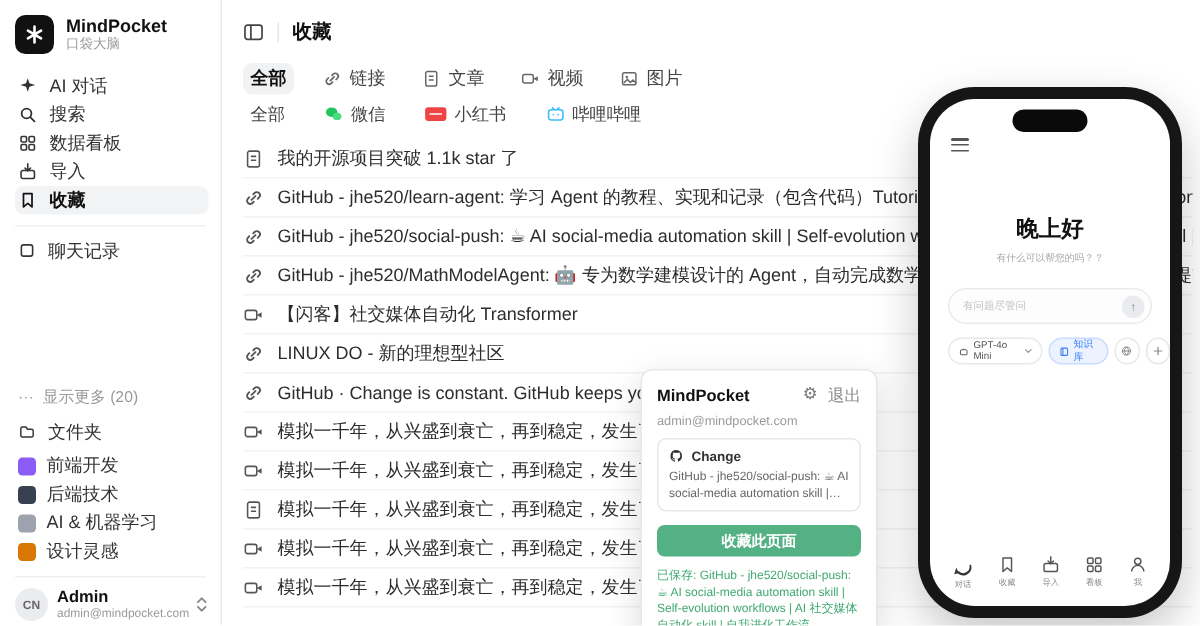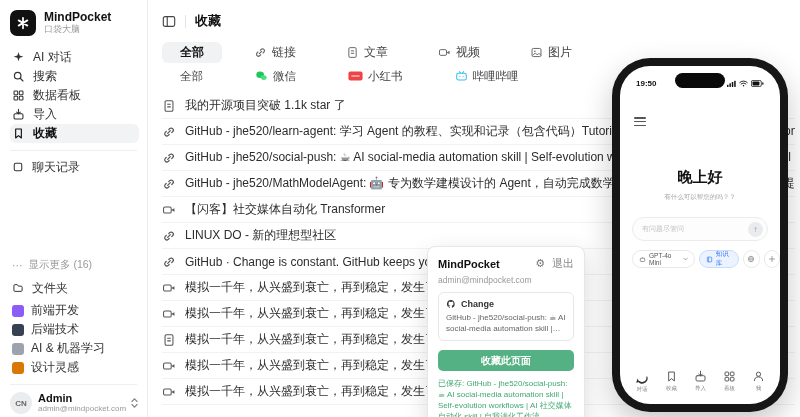--- a/index.html
+++ b/index.html
@@ -32,21 +32,21 @@
   .acc-mail{font-size:8px;color:#9a9a9a;line-height:10px;white-space:nowrap;}
   .acc-chev{margin-left:auto;color:#8a8a8a;}
 
   
   .main{position:absolute;left:148px;top:0;right:5px;height:417px;box-sizing:border-box;padding:10px 0 0 14px;}
   .mhead{display:flex;align-items:center;gap:9px;height:22px;}
   .vsep{width:1px;height:13px;background:#e4e4e4;}
   .mtitle{font-size:13px;font-weight:bold;color:#111;}
   .frow{display:flex;align-items:center;gap:14px;margin-top:10px;height:20px;}
   .frow2{margin-top:5px;height:18px;gap:16px;}
-  .pill{display:inline-flex;align-items:center;gap:5px;font-size:12px;color:#444;padding:2px 18px;border-radius:6px;cursor:pointer;}
+  .pill{display:inline-flex;align-items:center;gap:5px;font-size:12px;color:#444;padding:2px 5px;border-radius:6px;cursor:pointer;}
   .pill.active{background:#f1f2f4;color:#111;font-weight:bold;}
   .pill .svgi{color:#666;}
   .list{margin-top:8px;}
   .row{display:flex;align-items:center;gap:9px;height:25px;border-bottom:1px solid #f2f2f2;
        font-size:12px;color:#2d2d2d;white-space:nowrap;overflow:hidden;cursor:pointer;}
   .row .icw{display:none;color:#555;}
   .row.ic-link .icw.l, .row.ic-doc .icw.d, .row.ic-video .icw.v{display:inline-flex;}
 
   
   .popup{position:absolute;left:427px;top:246px;width:158px;background:#fff;border:1px solid #e7e7e7;
@@ -169,21 +169,21 @@
   <div>
 
   <div class="chat-item"></div>
       <div class="chat-item"></div>
       <div class="chat-item"></div>
       <div class="chat-item"></div>
     </div>
 
   <div class="more-row">
     <span>···</span>
-    <span>显示更多 (16)</span>
+    <span>显示更多 (20)</span>
   </div>
 
   <div class="sec-row" style="margin-top:5px;">
     <span class="svgi">
         <svg width="12" height="12" viewBox="0 0 16 16" fill="none" stroke="#333" stroke-width="1.3">
           <path d="M2.5 5A1.5 1.5 0 014 3.5h3l1.5 2H12A1.5 1.5 0 0113.5 7v4A1.5 1.5 0 0112 12.5H4A1.5 1.5 0 012.5 11z"></path>
         </svg>
       </span>
     <span>文件夹</span>
   </div>
@@ -464,46 +464,20 @@
     </div>
     <div class="pcard-title">GitHub - jhe520/social-push: ☕ AI social-media automation skill | Self-evolution...</div>
   </div>
   <button class="save-btn">收藏此页面</button>
   <div class="saved-note">已保存: GitHub - jhe520/social-push: ☕ AI social-media automation skill | Self-evolution workflows | AI 社交媒体自动化 skill | 自我进化工作流</div>
 </div>
 
 <div class="phone">
   <div class="screen">
     <div class="island"></div>
-    <div class="sbar">
-      <span class="stime">19:50</span>
-      <span class="sticons">
-        <span class="svgi">
-            <svg width="9" height="7" viewBox="0 0 12 9" fill="#111">
-              <rect x="0" y="6" width="2" height="3" rx="0.5"></rect>
-              <rect x="3.2" y="4.3" width="2" height="4.7" rx="0.5"></rect>
-              <rect x="6.4" y="2.5" width="2" height="6.5" rx="0.5"></rect>
-              <rect x="9.6" y="0.8" width="2" height="8.2" rx="0.5"></rect>
-            </svg>
-          </span>
-        <span class="svgi">
-            <svg width="9" height="7" viewBox="0 0 12 9" fill="none" stroke="#111" stroke-width="1.2" stroke-linecap="round">
-              <path d="M1 3.2a7 7 0 0110 0M2.8 5.2a4.4 4.4 0 016.4 0"></path>
-              <circle cx="6" cy="7.5" r="1" fill="#111" stroke="none"></circle>
-            </svg>
-          </span>
-        <span class="svgi">
-            <svg width="13" height="7" viewBox="0 0 17 9">
-              <rect x="0.5" y="0.5" width="13" height="8" rx="2" fill="none" stroke="#111"></rect>
-              <rect x="2" y="2" width="9" height="5" rx="1" fill="#111"></rect>
-              <rect x="14.7" y="2.8" width="1.6" height="3.4" rx="0.8" fill="#111"></rect>
-            </svg>
-          </span>
-      </span>
-    </div>
     <div class="burger">
         <i></i>
         <i></i>
         <i></i>
       </div>
     <div class="greet">
       <div class="greet-t">晚上好</div>
       <div class="greet-s">有什么可以帮您的吗？？</div>
     </div>
     <div class="ask">

